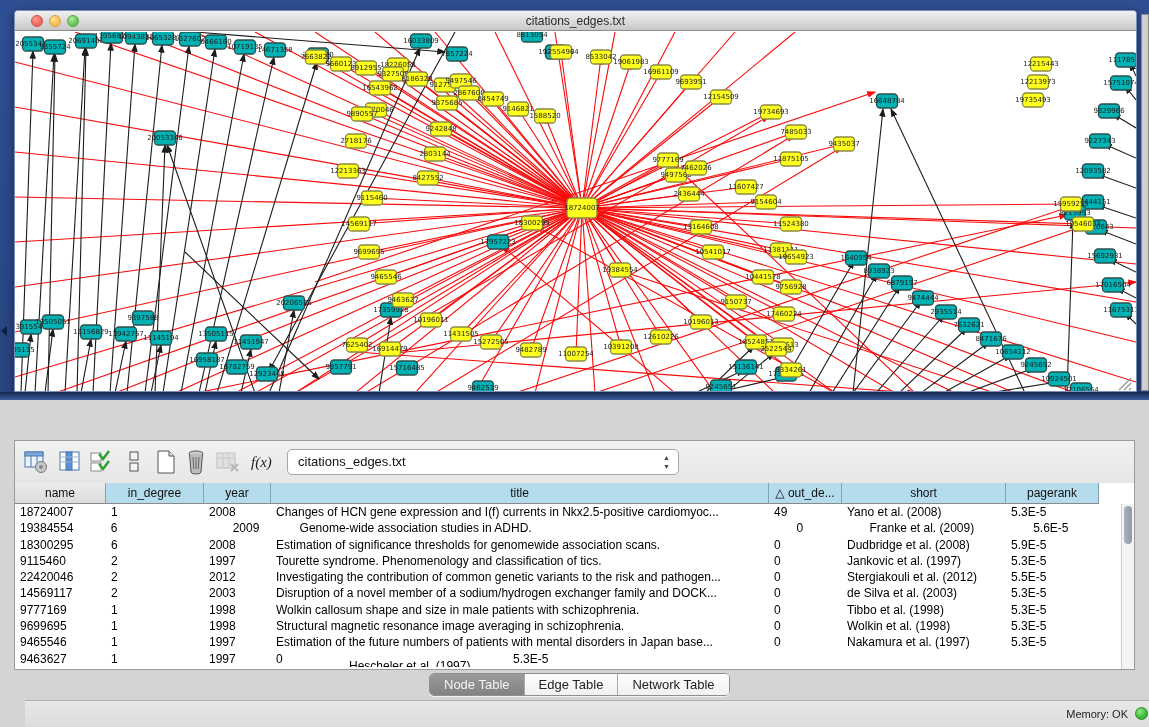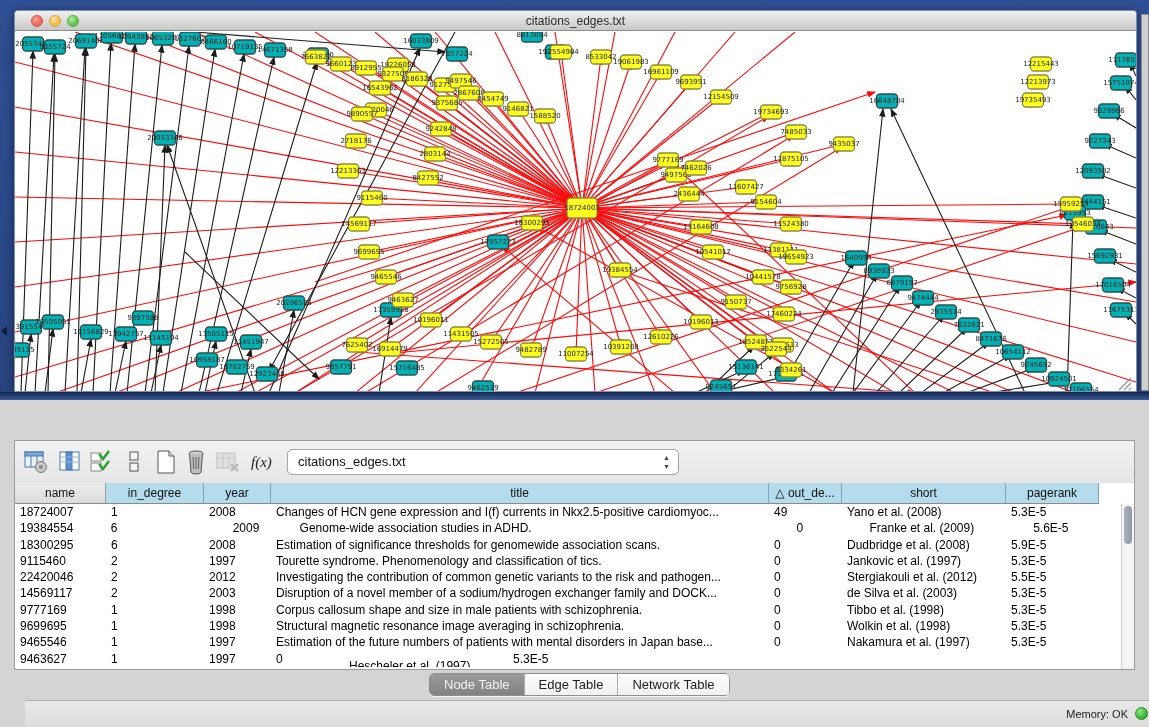--- a/index.html
+++ b/index.html
@@ -683,21 +683,21 @@
             <div class="gcell" style="width: 67px;">2003</div>
             <div class="gcell" style="width: 498px;">Disruption of a novel member of a sodium/hydrogen exchanger family and DOCK...</div>
             <div class="gcell" style="width: 73px;">0</div>
             <div class="gcell" style="width: 164px;">de Silva et al. (2003)</div>
             <div class="gcell" style="width: 93px;">5.3E-5</div>
           </div>
           <div class="grow">
             <div class="gcell" style="width: 91px;">9777169</div>
             <div class="gcell" style="width: 98px;">1</div>
             <div class="gcell" style="width: 67px;">1998</div>
-            <div class="gcell" style="width: 498px;">Corpus callosum shape and size in male patients with schizophrenia.</div>
+            <div class="gcell" style="width: 498px;">Wolkin callosum shape and size in male patients with schizophrenia.</div>
             <div class="gcell" style="width: 73px;">0</div>
             <div class="gcell" style="width: 164px;">Tibbo et al. (1998)</div>
             <div class="gcell" style="width: 93px;">5.3E-5</div>
           </div>
           <div class="grow">
             <div class="gcell" style="width: 91px;">9699695</div>
             <div class="gcell" style="width: 98px;">1</div>
             <div class="gcell" style="width: 67px;">1998</div>
             <div class="gcell" style="width: 498px;">Structural magnetic resonance image averaging in schizophrenia.</div>
             <div class="gcell" style="width: 73px;">0</div>

